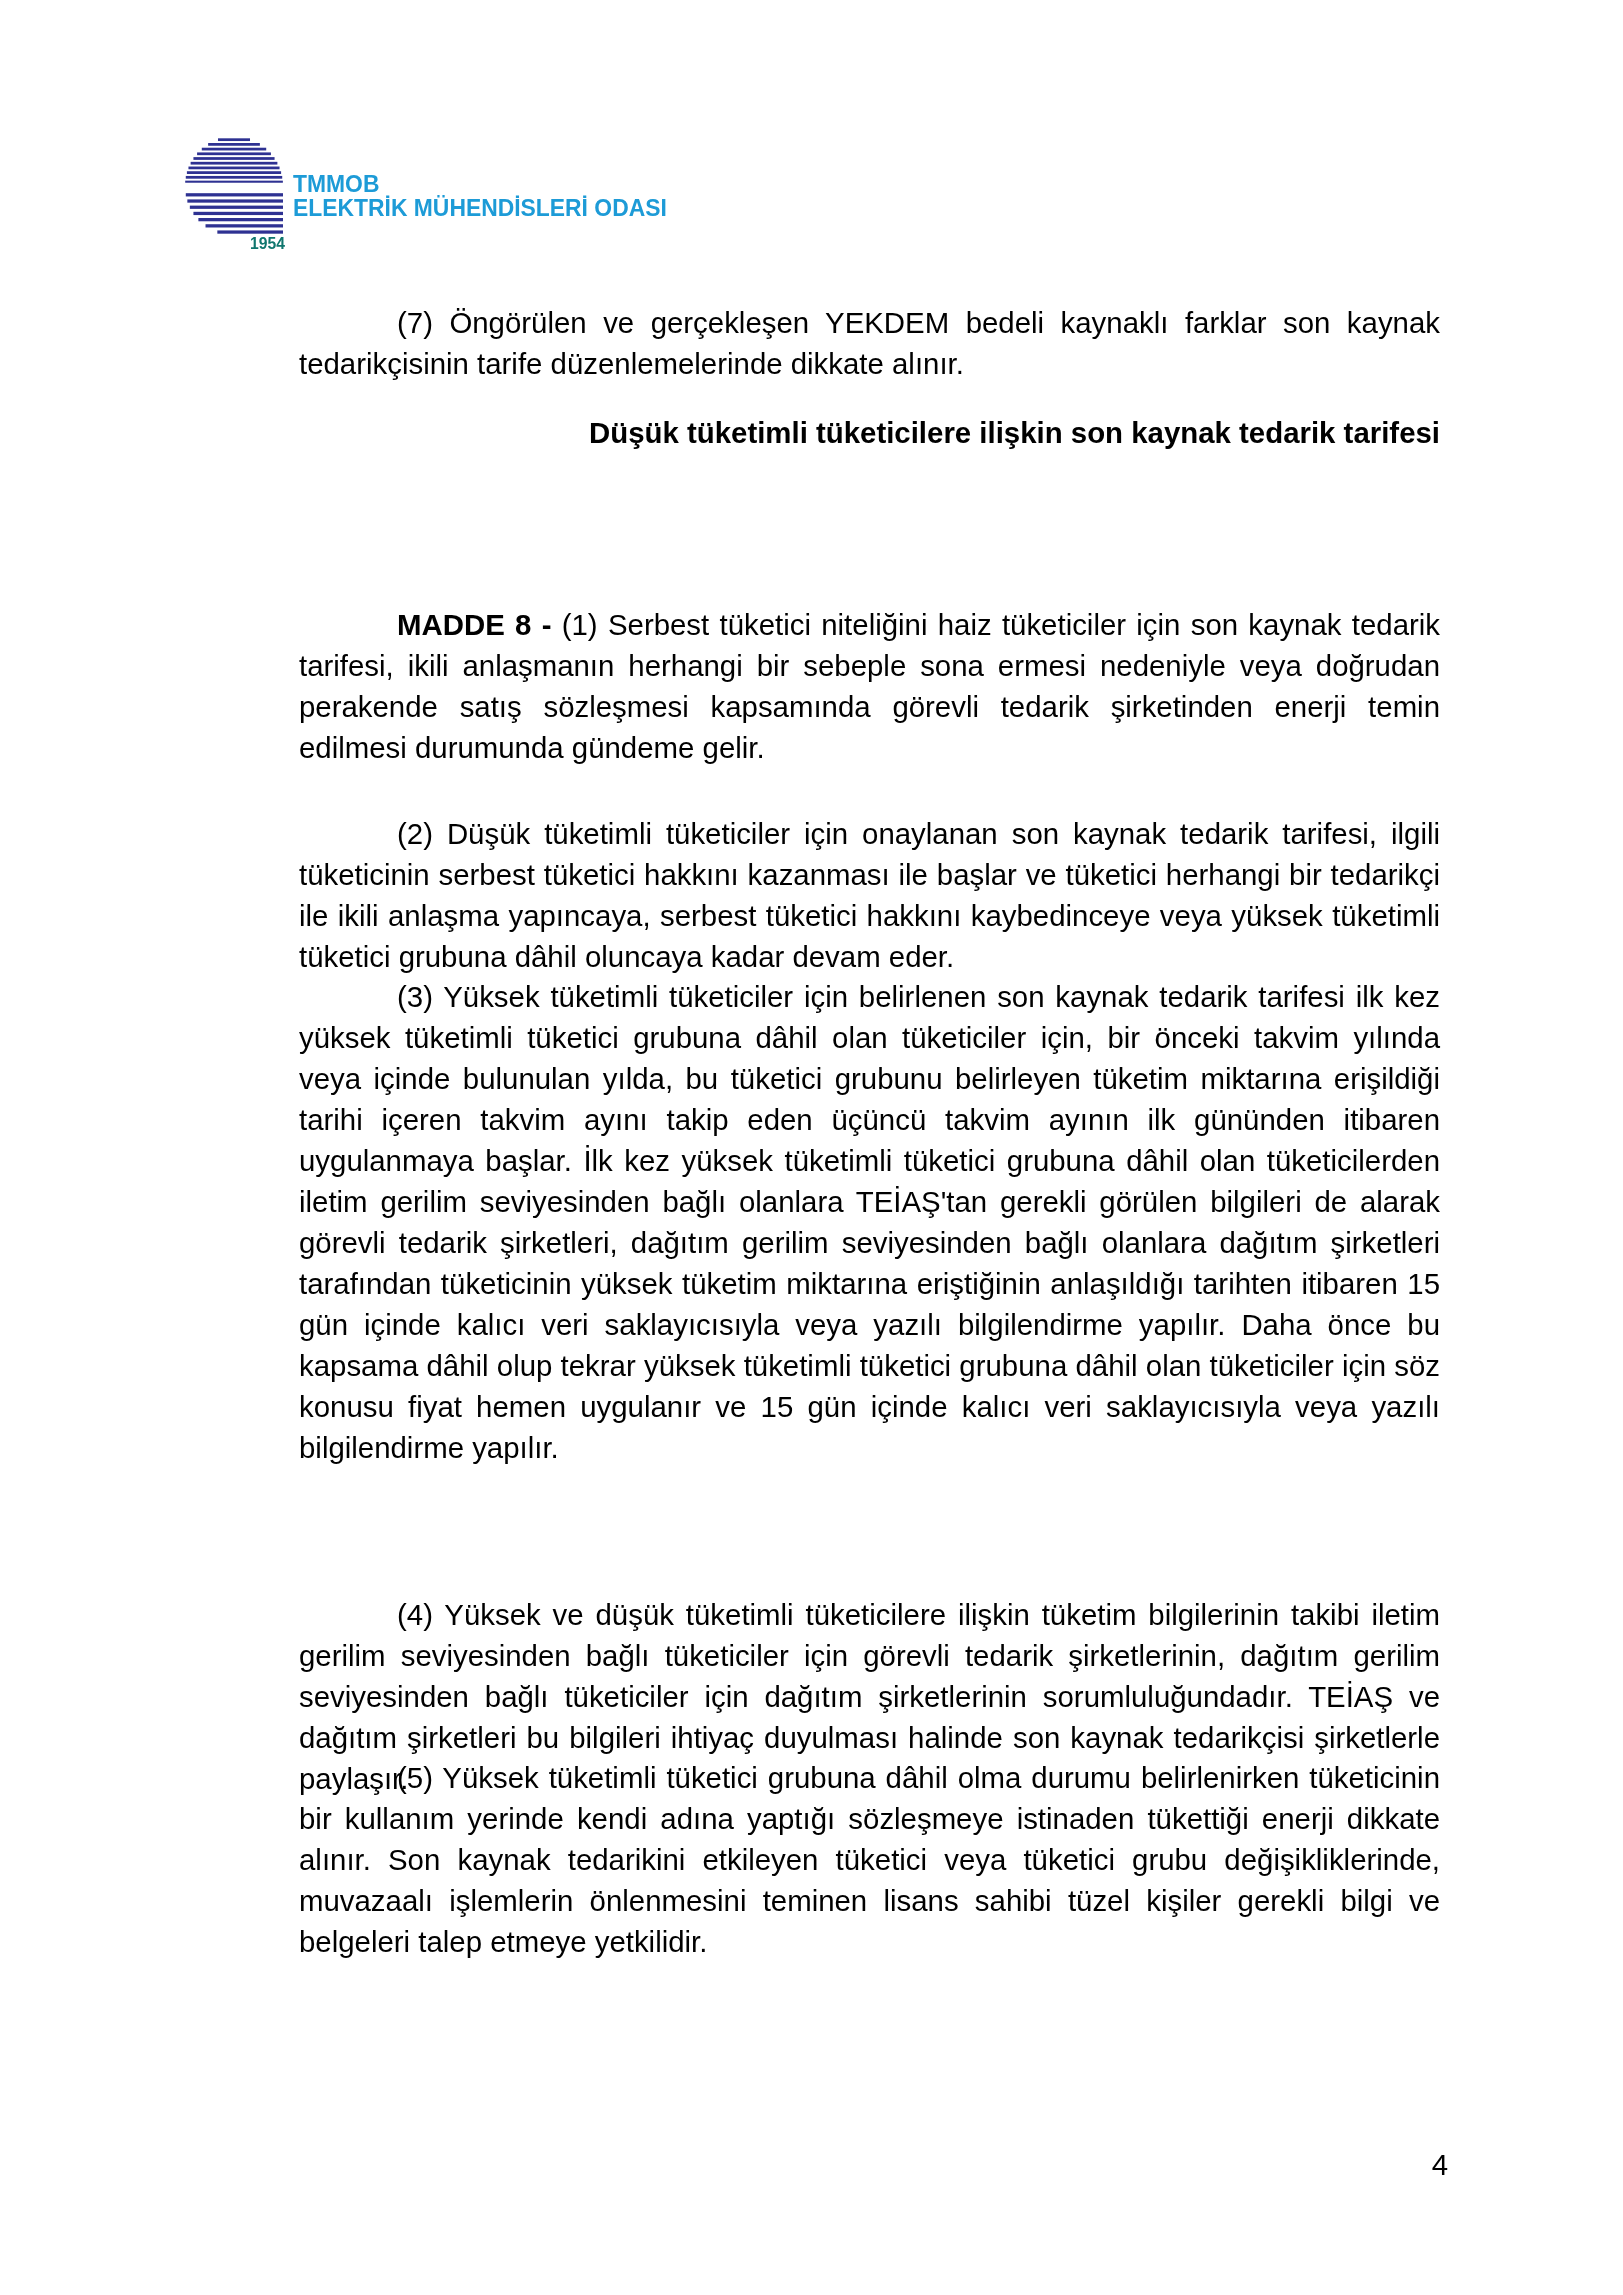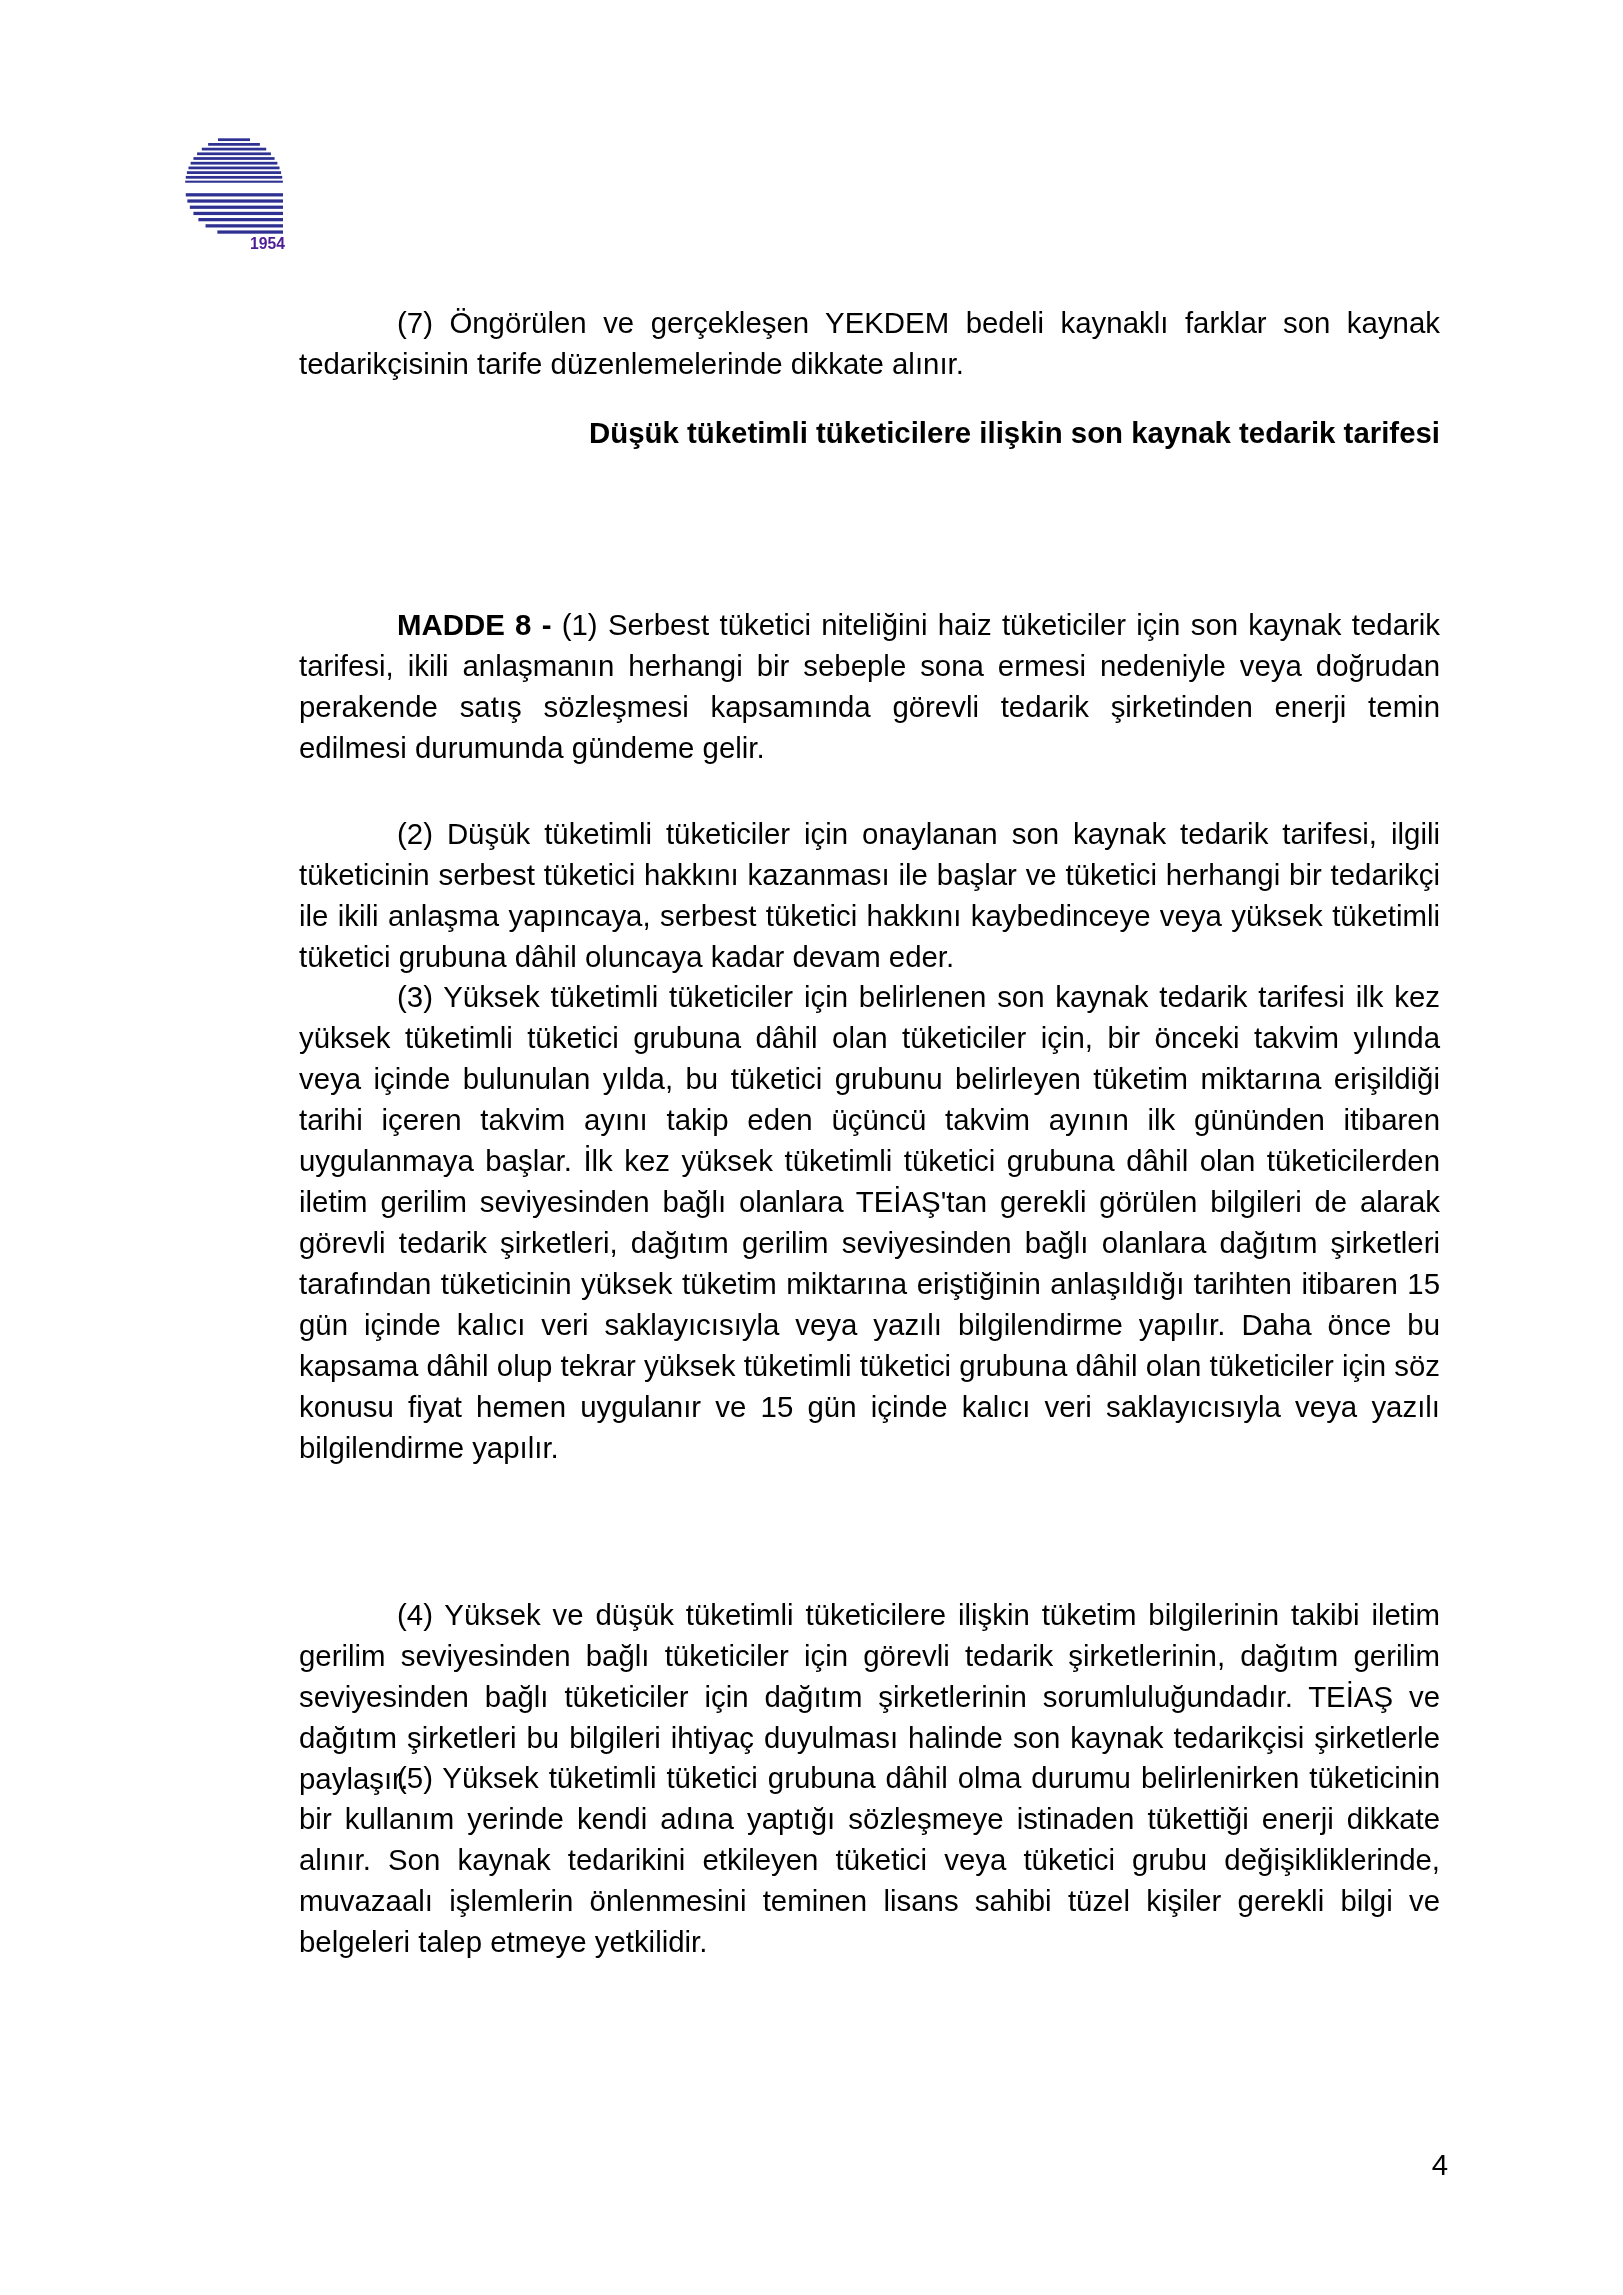--- a/index.html
+++ b/index.html
@@ -9,21 +9,21 @@
     background:#ffffff;
     font-family:"Liberation Sans", sans-serif;
     color:#000;
     overflow:hidden;
   }
   
   .logo{position:absolute;left:185px;top:137px;width:497px;height:118px;}
   .logo-sphere{position:absolute;left:0;top:0;}
   .logo-year{
     position:absolute;left:65px;top:98px;width:33px;
-    font-size:15.7px;font-weight:bold;color:#4c1d95;text-align:center;
+    font-size:15.7px;font-weight:bold;color:#0f766e;text-align:center;
   }
   .wordmark{position:absolute;left:108px;top:35px;line-height:24px;white-space:nowrap;}
   .wm-line{
     font-size:23.6px;font-weight:bold;color:#1d9bd7;
     transform:scaleX(0.97);transform-origin:left center;
     letter-spacing:0px;display:block;
   }
   
   .tblock{
     position:absolute;left:291px;width:1157px;
@@ -63,20 +63,24 @@
         <rect x="1.2" y="86" width="148.8" height="5"></rect>
         <rect x="3.6" y="95.5" width="146.4" height="5"></rect>
         <rect x="7.4" y="105" width="142.6" height="5"></rect>
         <rect x="12.9" y="114.5" width="137.1" height="5"></rect>
         <rect x="20.5" y="124" width="129.5" height="5"></rect>
         <rect x="31.4" y="133.5" width="118.6" height="5"></rect>
         <rect x="49.5" y="143" width="100.5" height="5"></rect>
       </g>
     </svg>
     <div class="logo-year">1954</div>
+    <div class="wordmark">
+      <span class="wm-line">TMMOB</span>
+      <span class="wm-line">ELEKTRİK MÜHENDİSLERİ ODASI</span>
+    </div>
   </div>
 
   <div class="tblock" style="top:294px">
     <p class="indent">(7) Öngörülen ve gerçekleşen YEKDEM bedeli kaynaklı farklar son kaynak tedarikçisinin tarife düzenlemelerinde dikkate alınır.</p>
   </div>
 
   <div class="tblock heading" style="top:404px">
     <p>Düşük tüketimli tüketicilere ilişkin son kaynak tedarik tarifesi</p>
   </div>
 

